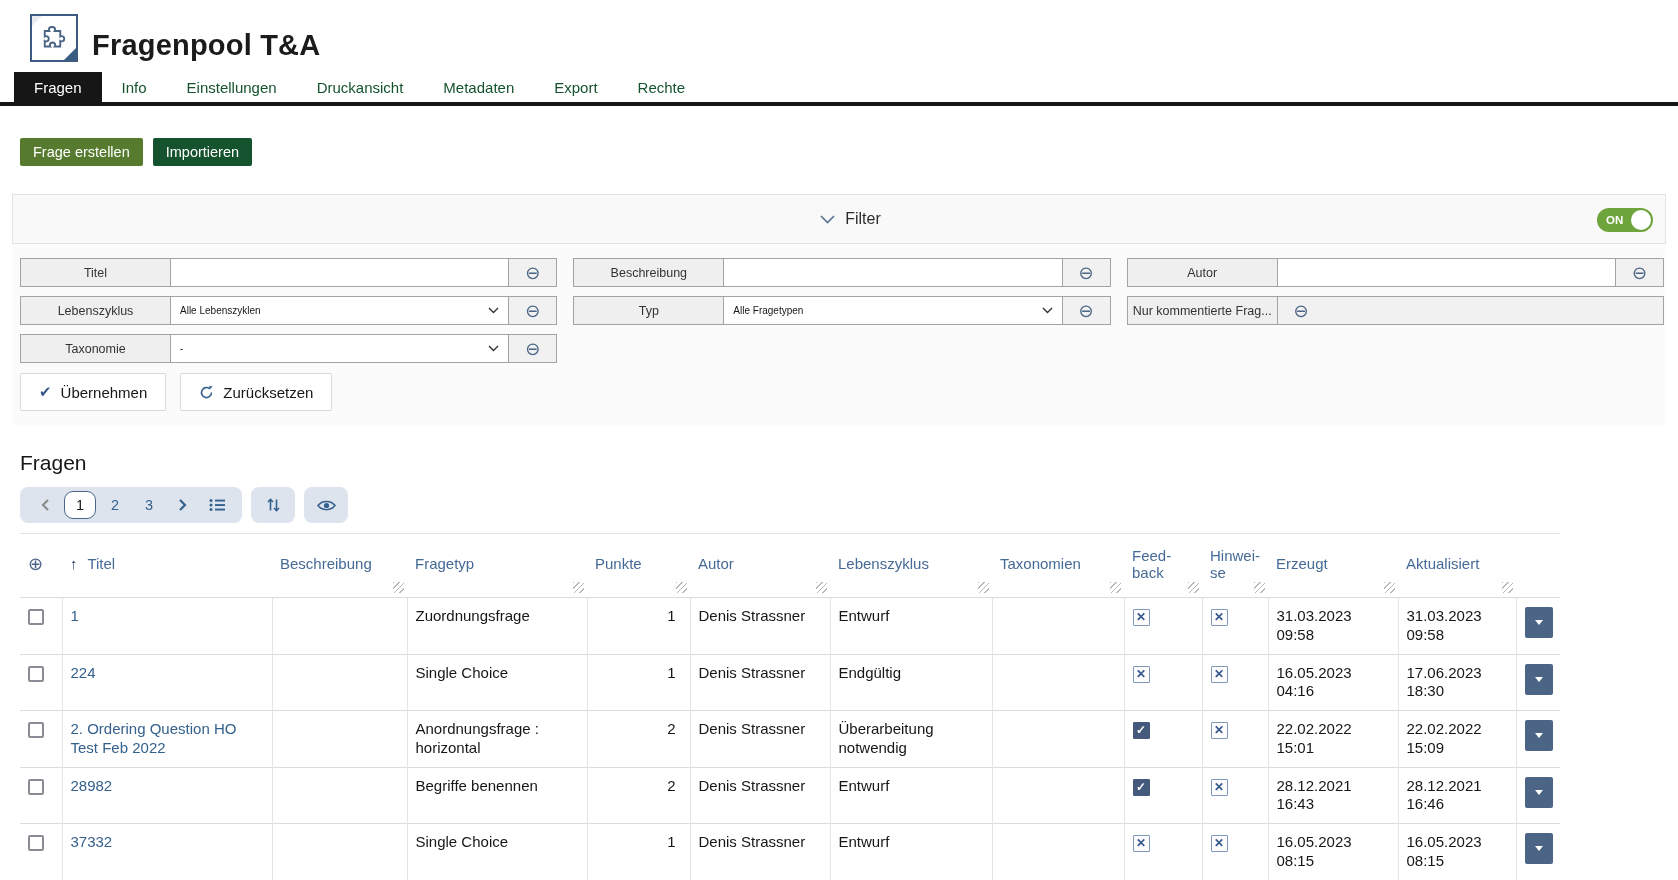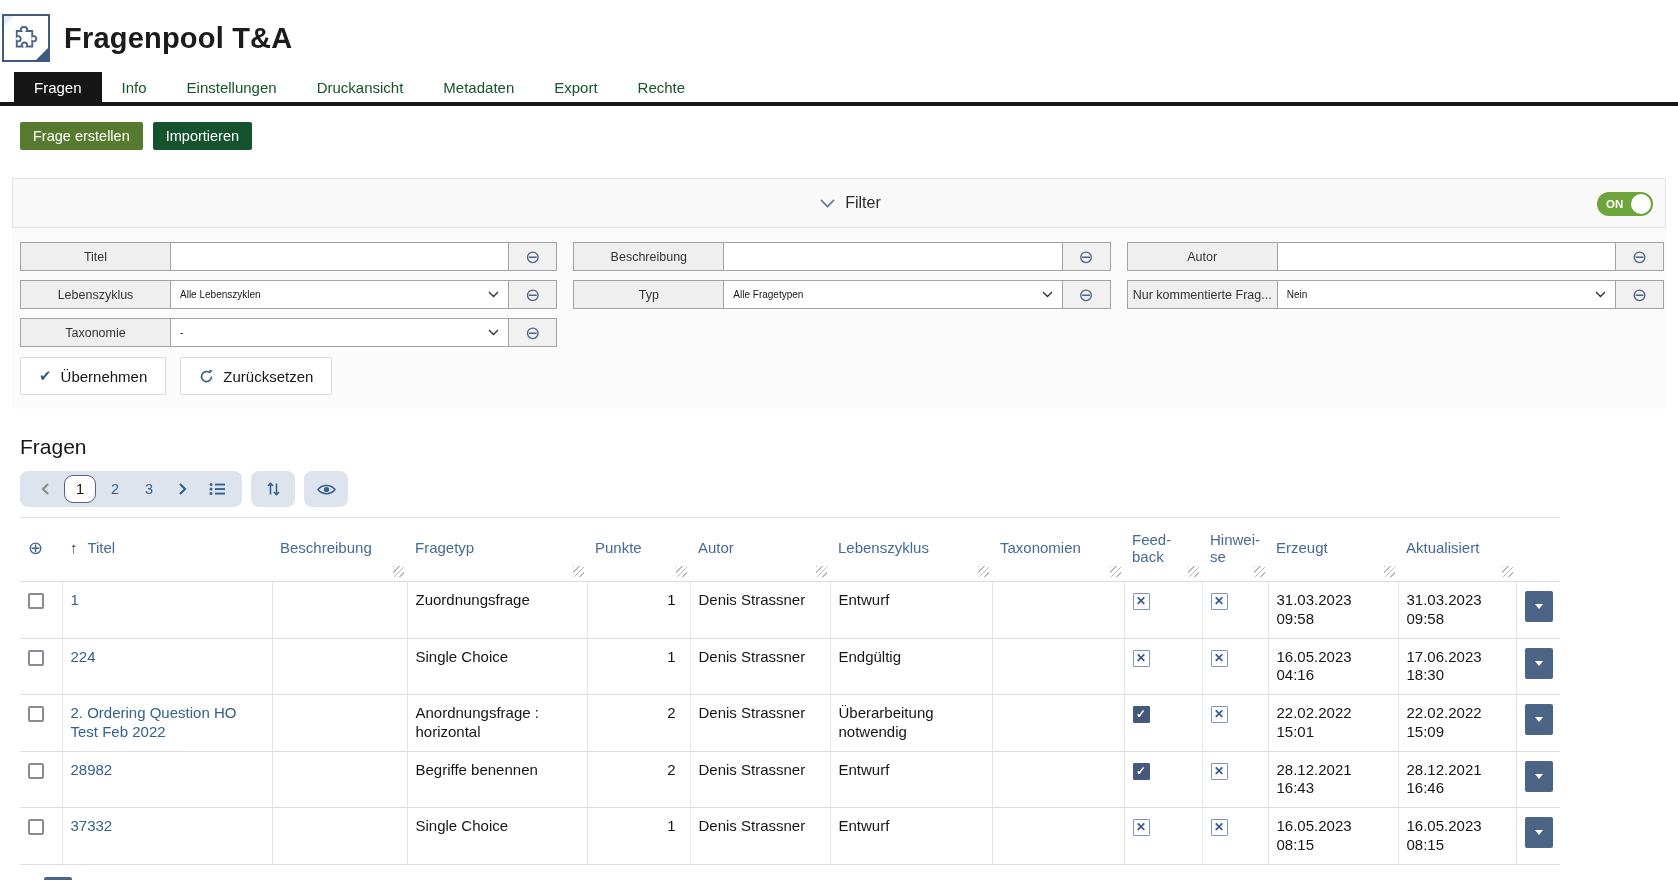--- a/index.html
+++ b/index.html
@@ -1,35 +1,35 @@
 <!DOCTYPE html>
 <html><head>
 <meta charset="utf-8">
 <style>
   * { margin:0; padding:0; box-sizing:border-box; }
   html,body { background:#fff; font-family:"Liberation Sans", sans-serif; color:#161616; }
   body { width:1678px; height:880px; overflow:hidden; font-size:15px; }
 
   
-  .app-header { display:flex; align-items:center; gap:14px; padding:14px 0 10px 2px; }
+  .app-header { display:flex; align-items:flex-end; gap:14px; padding:14px 0 10px 30px; }
   .obj-icon { position:relative; width:48px; height:48px; border:2px solid #3d5a80; background:#fff; overflow:hidden; flex:0 0 auto; }
   .obj-icon .fold-tl { position:absolute; top:-1px; left:-1px; width:0; height:0;
       border-top:12px solid #e8ecf1; border-right:12px solid transparent; }
   .obj-icon .fold-br { position:absolute; bottom:-1px; right:-1px; width:0; height:0;
       border-bottom:14px solid #3d5a80; border-left:14px solid transparent; }
   .obj-icon svg { position:absolute; left:7px; top:7px; }
   .page-title { font-size:29px; font-weight:bold; color:#1b1b1b; letter-spacing:.2px; }
 
   
   .tabbar { display:flex; align-items:flex-end; padding-left:14px; border-bottom:4px solid #161616; }
   .tab { padding:7px 20px 6px; font-size:15px; color:#14532d; cursor:pointer; }
   .tab.active { background:#161616; color:#fff; }
 
   
-  .toolbar { display:flex; gap:10px; padding:16px 0 14px 20px; }
+  .toolbar { display:flex; gap:10px; padding:32px 0 14px 20px; }
   .btn { border:none; font-family:inherit; font-size:14.5px; color:#fff; padding:6px 13px; border-radius:2px; cursor:pointer; }
   .btn-green { background:#567b2e; }
   .btn-slate { background:#14532d; }
 
   
   .filter-wrap { margin:14px 12px 0 12px; background:#fbfbfb; padding-bottom:14px; }
   .filter-head { position:relative; border:1px solid #e3e3e3; background:#f9f9f9; height:50px;
       display:flex; align-items:center; justify-content:center; gap:10px; font-size:16px; color:#2c2c2c; cursor:pointer;padding-left:23px; }
   .toggle { position:absolute; right:12px; top:13px; width:56px; height:24px; background:#6da43c; border-radius:12px;
       display:flex; align-items:center; cursor:pointer; }
@@ -177,28 +177,20 @@
           <svg width="11" height="7" viewBox="0 0 11 7">
               <polyline points="1,1 5.5,5.5 10,1" fill="none" stroke="#333" stroke-width="1.4"></polyline>
             </svg>
         </div>
       </div>
       <div class="fremove">⊖</div>
     </div>
 
     <div class="fgroup">
       <div class="flabel">Nur kommentierte Frag...</div>
-      <div class="fctrl">
-        <div class="fake-select">
-          <span>Nein</span>
-          <svg width="11" height="7" viewBox="0 0 11 7">
-              <polyline points="1,1 5.5,5.5 10,1" fill="none" stroke="#333" stroke-width="1.4"></polyline>
-            </svg>
-        </div>
-      </div>
       <div class="fremove">⊖</div>
     </div>
 
     <div class="fgroup">
       <div class="flabel">Taxonomie</div>
       <div class="fctrl">
         <div class="fake-select">
           <span>-</span>
           <svg width="11" height="7" viewBox="0 0 11 7">
               <polyline points="1,1 5.5,5.5 10,1" fill="none" stroke="#333" stroke-width="1.4"></polyline>

